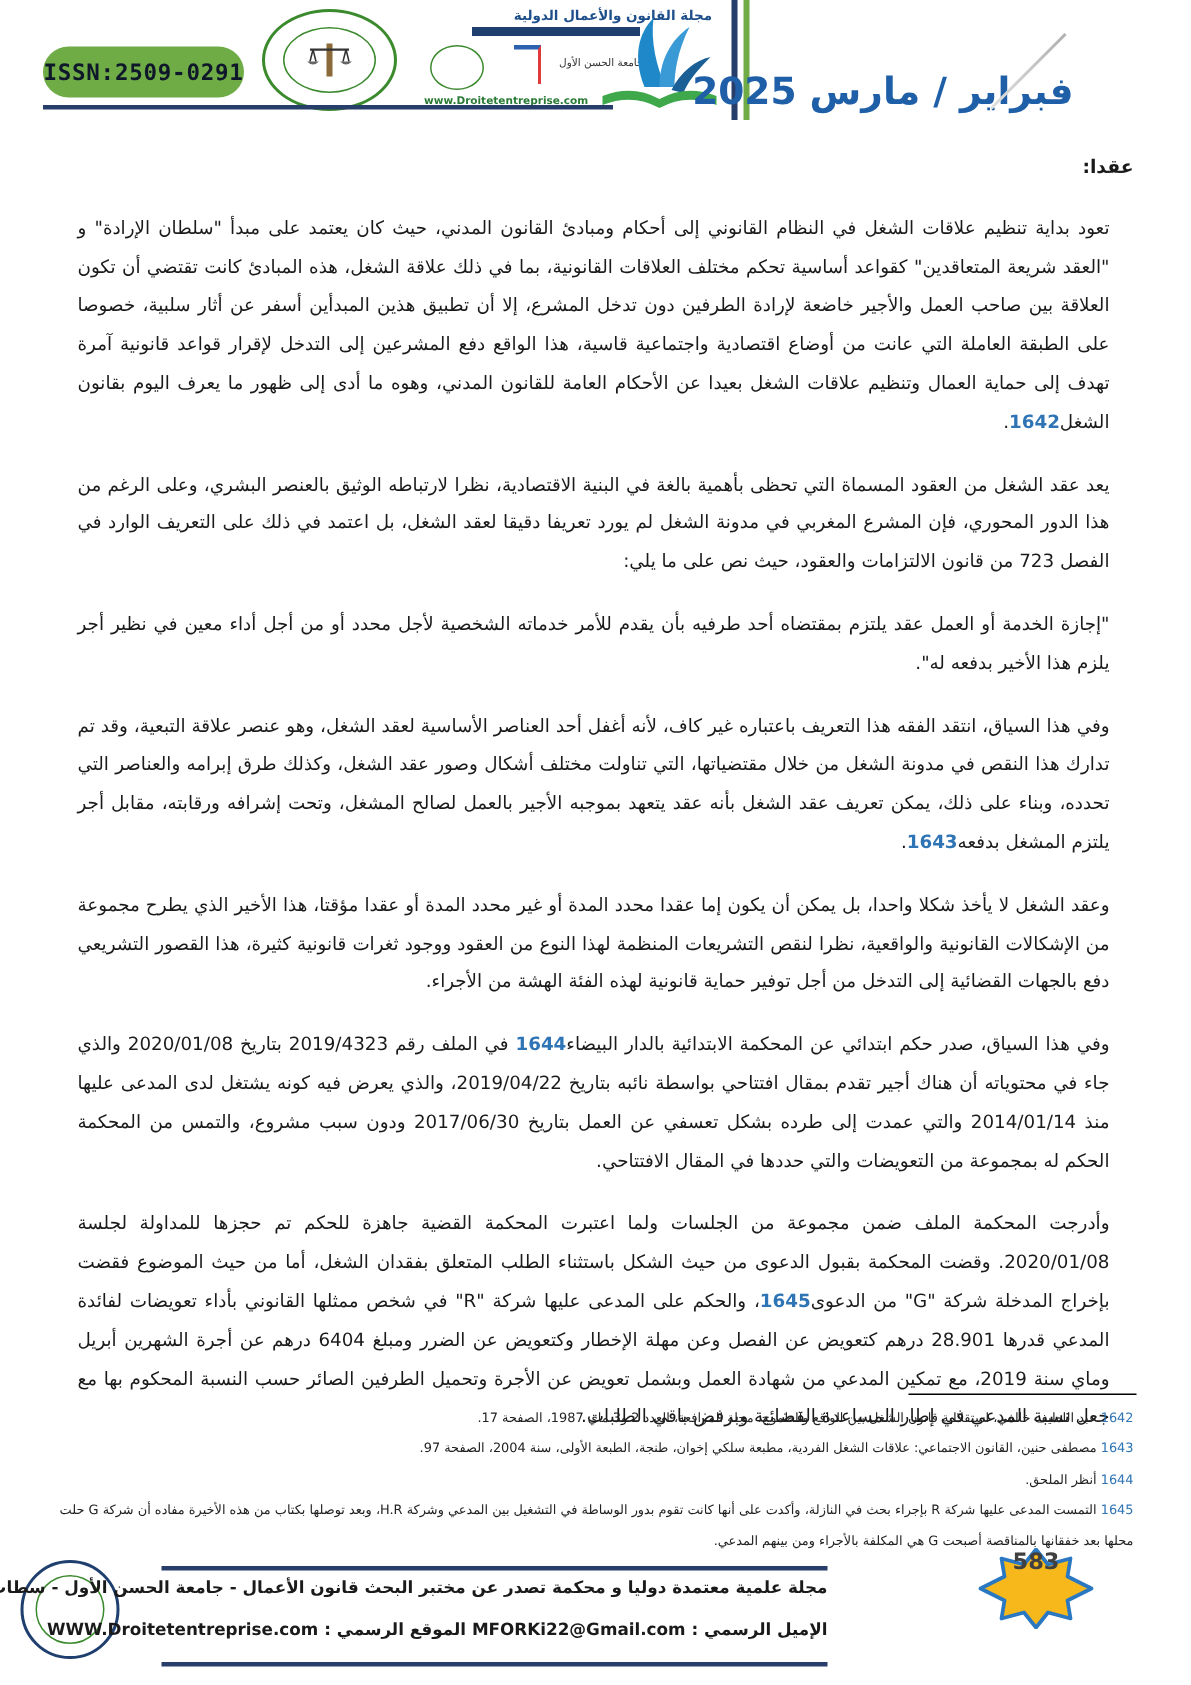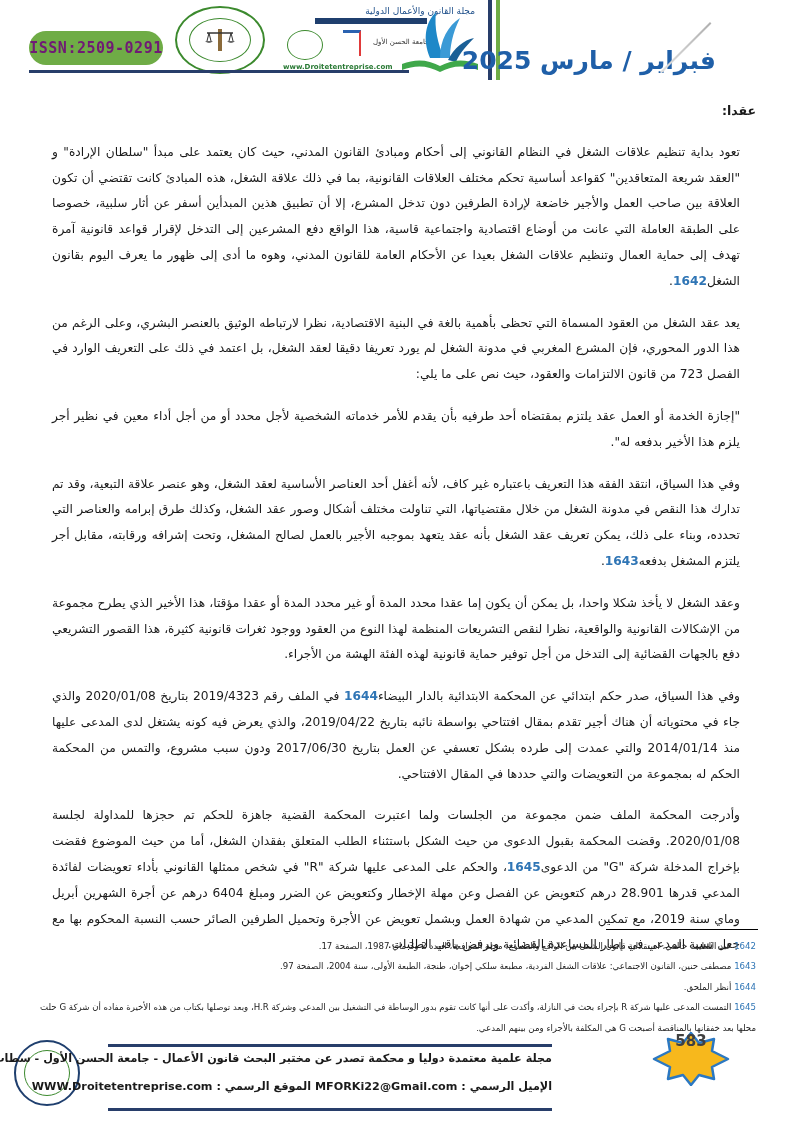--- a/index.html
+++ b/index.html
@@ -4,37 +4,37 @@
   <style>
     * { box-sizing: border-box; margin: 0; padding: 0; }
     html, body { width: 794px; height: 1123px; background: #ffffff; overflow: hidden; }
     body { position: relative; font-family: "DejaVu Sans", sans-serif; color: #1a1a1a; }
 
     
     .header { position: absolute; top: 0; left: 0; width: 794px; height: 92px; direction: ltr; }
     .issn-pill {
       position: absolute; left: 29px; top: 31px; width: 134px; height: 34px;
       background: #6fac46; border-radius: 17px;
-      color: #701a75; font-family: "DejaVu Sans Mono", monospace; font-weight: bold;
+      color: #0f172a; font-family: "DejaVu Sans Mono", monospace; font-weight: bold;
       font-size: 15px; line-height: 34px; text-align: center; letter-spacing: 0.5px;
     }
     .seal {
       position: absolute; left: 175px; top: 6px; width: 90px; height: 68px;
       border: 2px solid #3c8a2e; border-radius: 50%;
       display: flex; align-items: center; justify-content: center;
     }
     .seal-inner {
       width: 62px; height: 44px; border: 1px solid #3c8a2e; border-radius: 50%;
       display: flex; align-items: center; justify-content: center;
     }
     .journal-banner {
       position: absolute; left: 283px; top: 6px; width: 192px; height: 64px;
     }
     .journal-banner .jtitle {
-      font-size: 9px; color: #1e4f8a; direction: rtl; font-weight: normal;
+      font-size: 9px; color: #1e4f8a; direction: rtl; font-weight: bold;
       white-space: nowrap;
     }
     .journal-banner .jsub {
       margin-top: 2px; margin-left: 32px; width: 112px; height: 6px; background: #1f3f6e;
     }
     .journal-banner .mini-seal {
       position: absolute; left: 4px; top: 24px; width: 36px; height: 30px;
       border: 1.5px solid #3c8a2e; border-radius: 50%;
     }
     .journal-banner .uni-logo {

